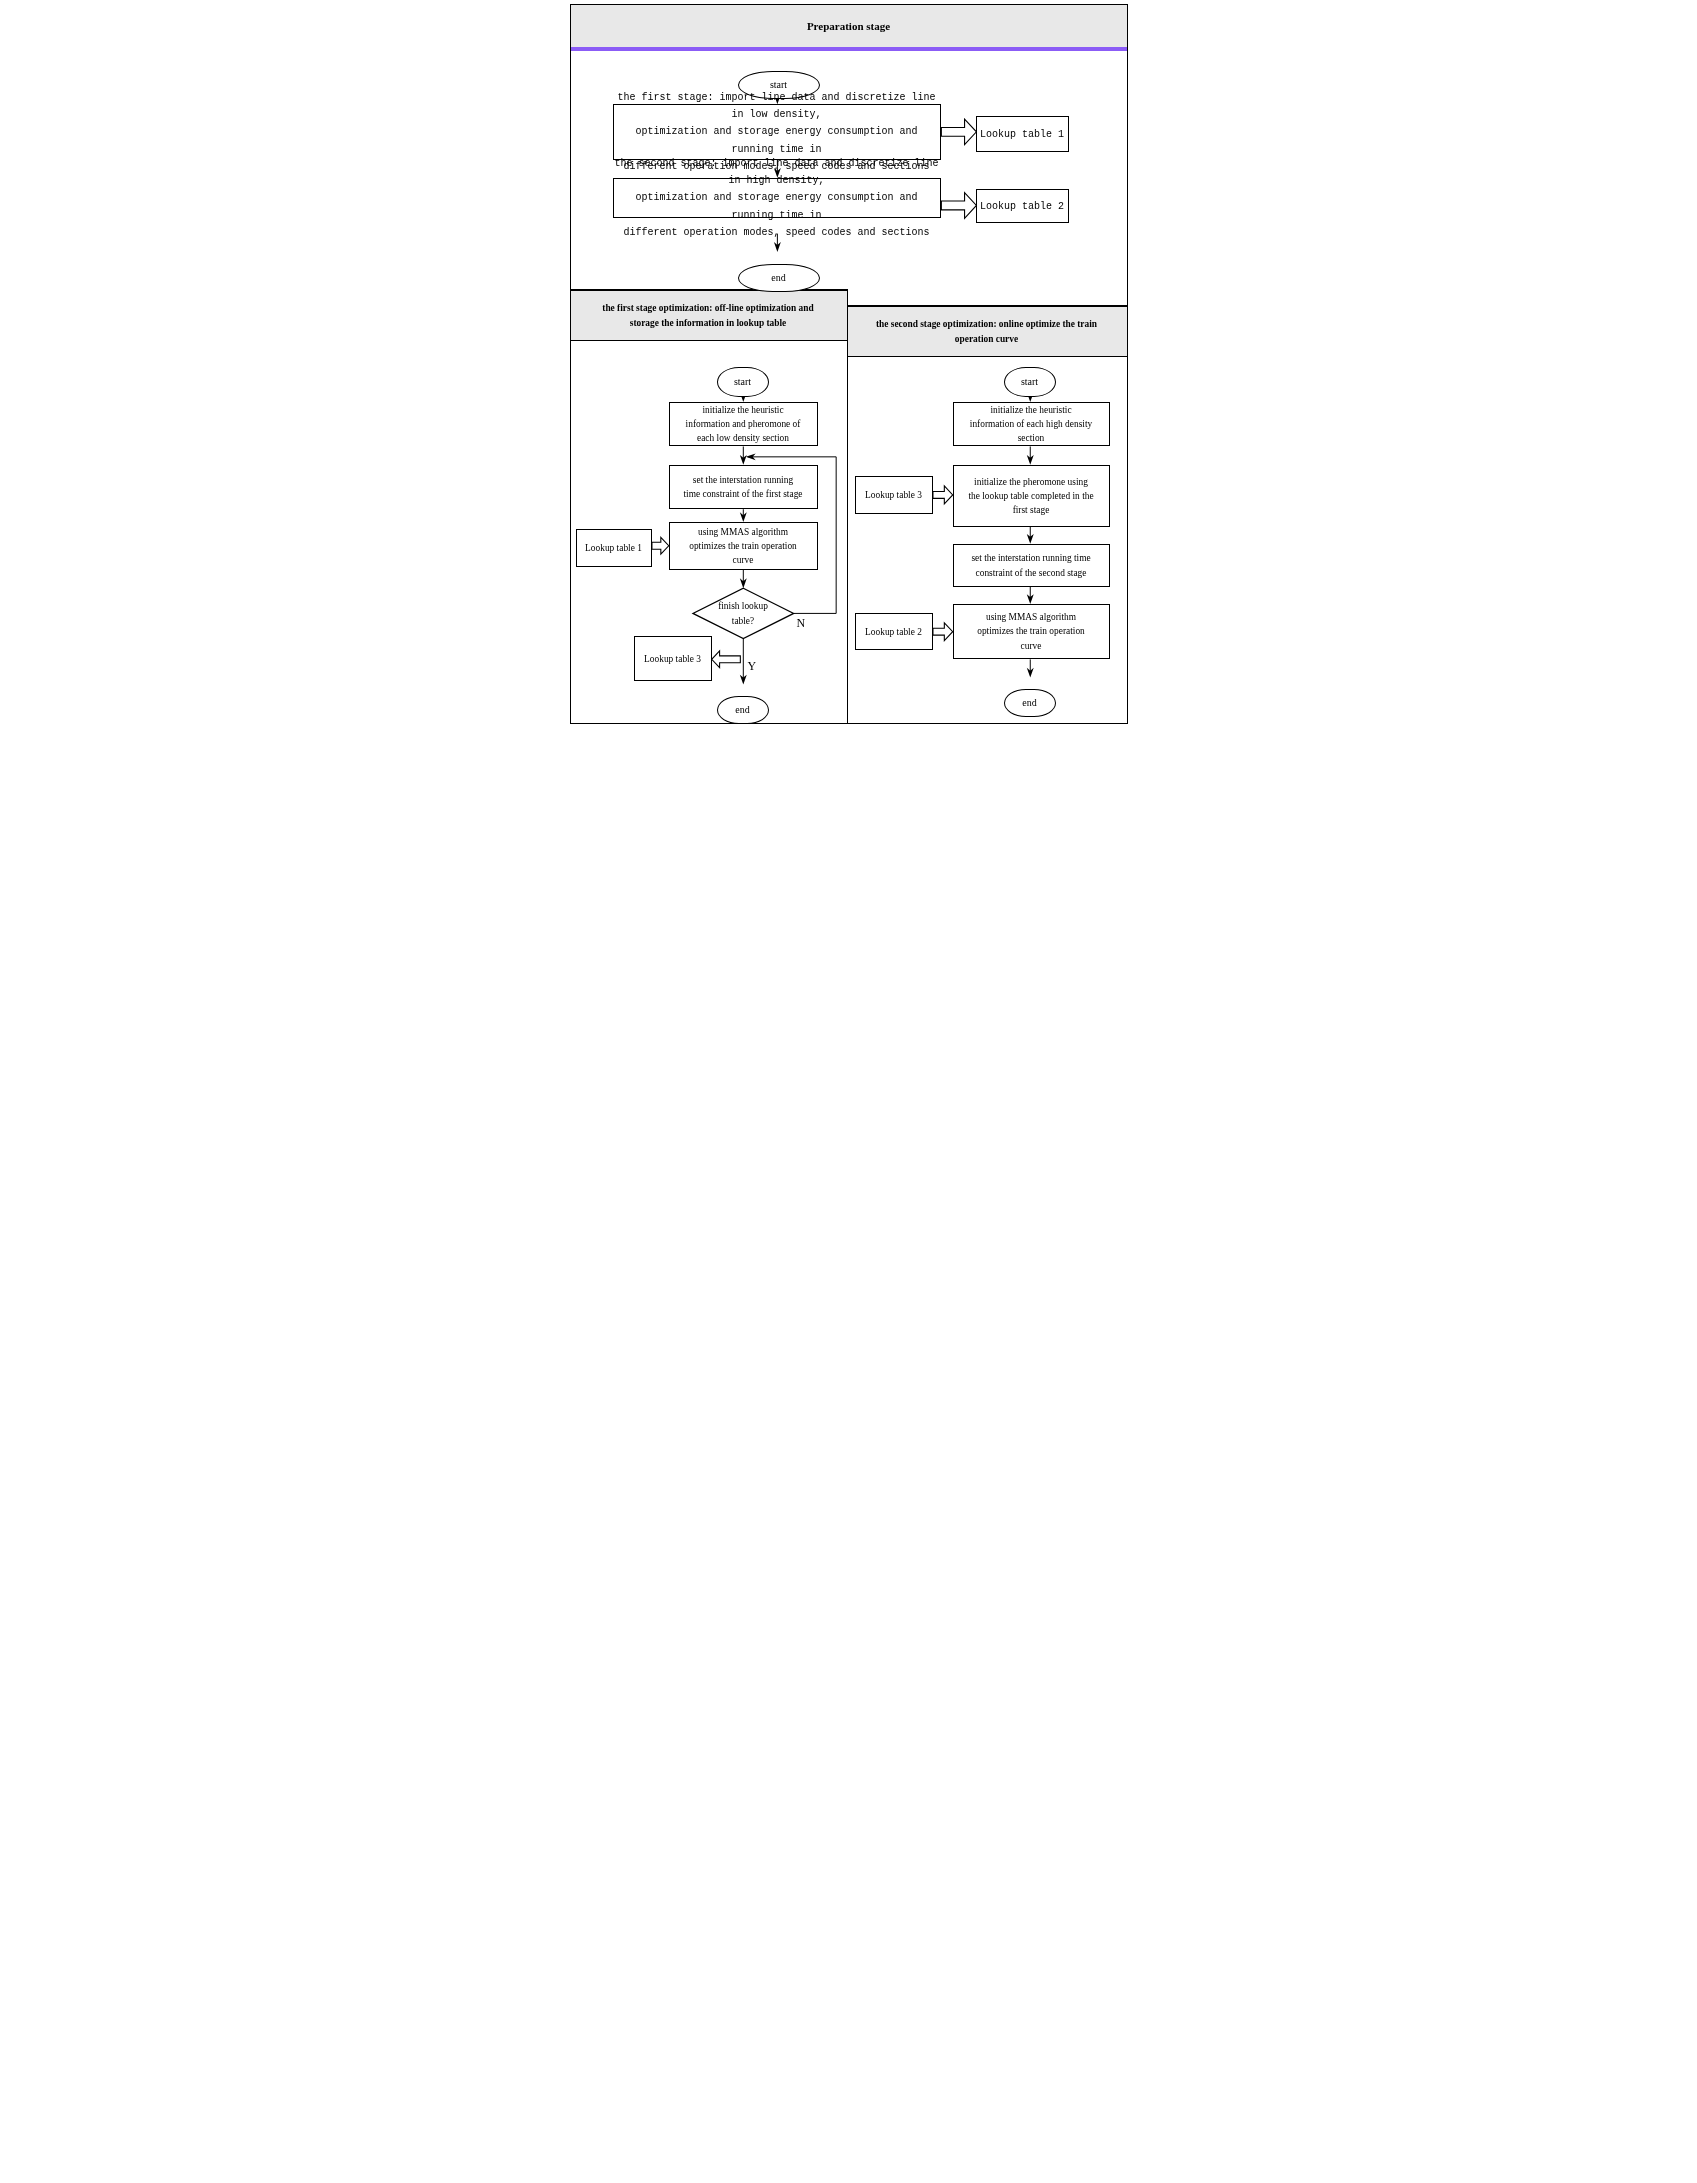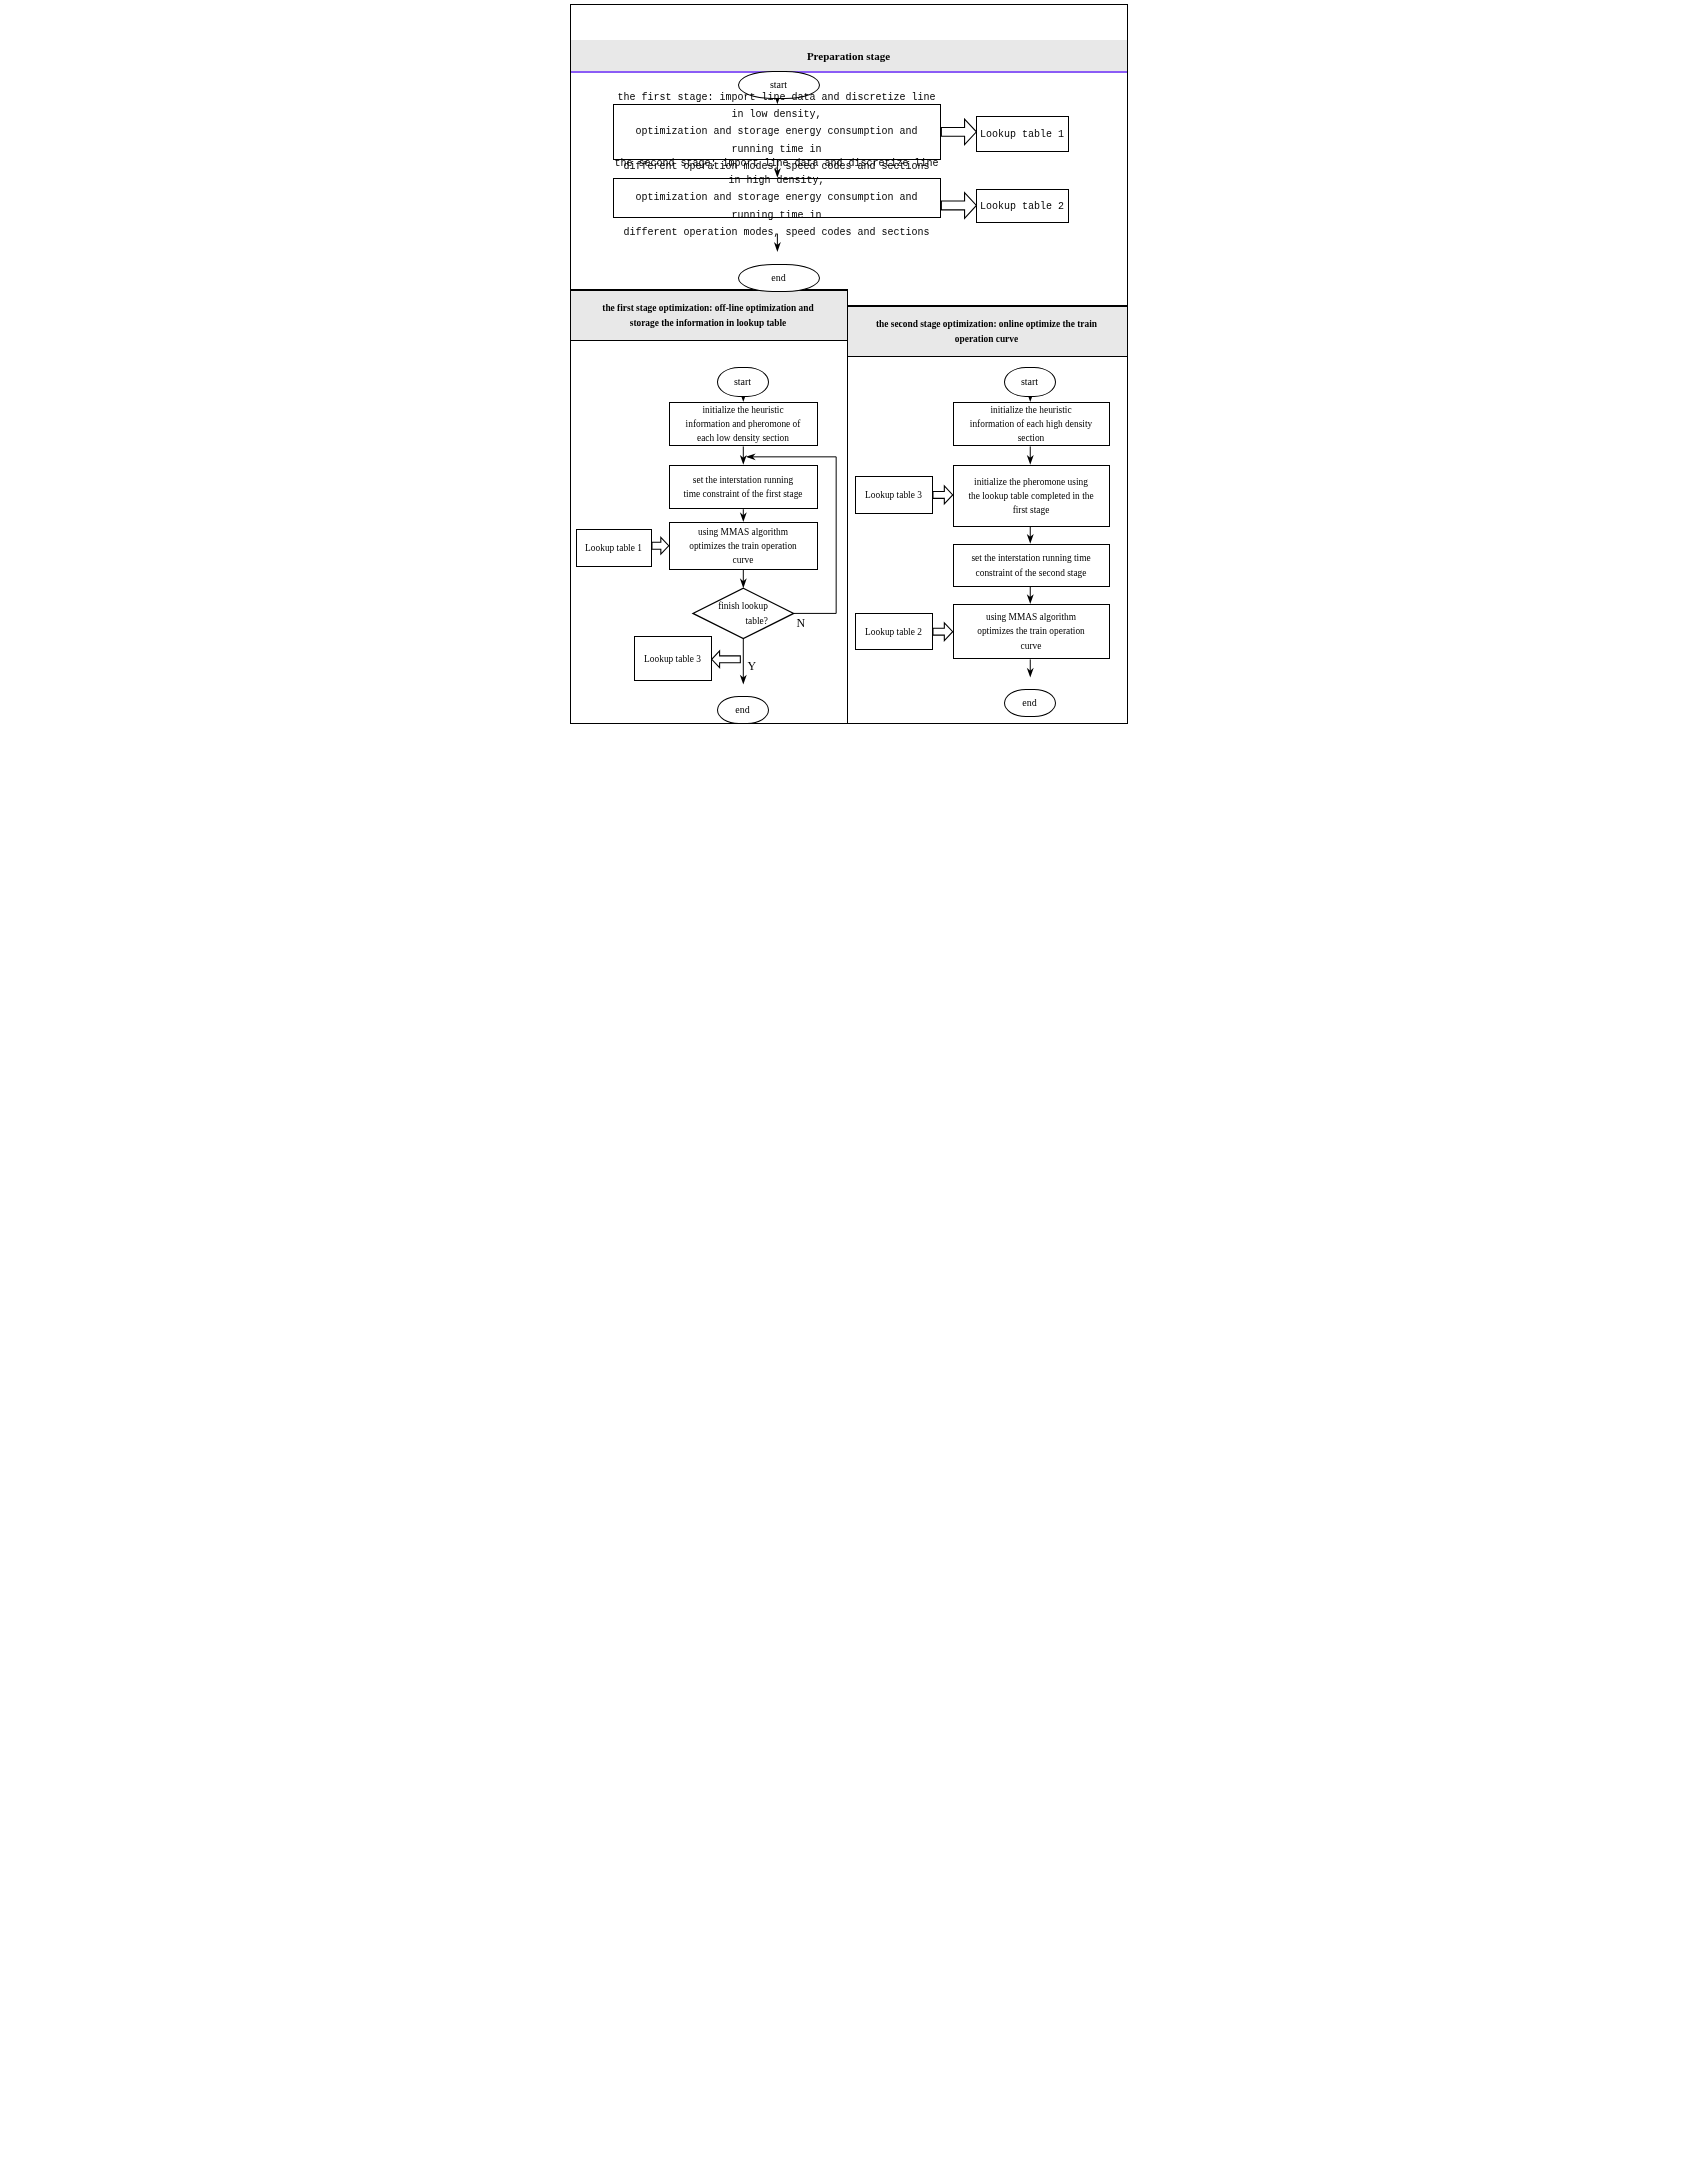--- a/index.html
+++ b/index.html
@@ -21,21 +21,21 @@
   .title1{font-size:11px;font-weight:bold;}
   .title2{font-size:9.4px;font-weight:bold;line-height:14.3px;}
   svg{position:absolute;left:0;top:0;}
   .outer-frame{border:1.5px solid #000;pointer-events:none;z-index:9;}
 </style>
 </head>
 <body>
 
 <div id="canvas">
 
-  <div class="abs band center title1" style="left:4px;top:4px;width:558px;height:33px;border-bottom:2px solid #8b5cf6;margin-top:36px;">Preparation stage</div>
+  <div class="abs band center title1" style="left:4px;top:4px;width:558px;height:47px;border-bottom:4px solid #8b5cf6;">Preparation stage</div>
 
   <div class="abs band center title2 prewrap" style="left:4px;top:289px;width:277px;height:52px;border-top:2px solid #000;border-bottom:1.5px solid #000;">the first  stage optimization: off-line optimization and
 storage the information in lookup table</div>
 
   <div class="abs band center title2 prewrap" style="left:281px;top:289px;width:280px;height:52px;border-top:2px solid #000;border-bottom:1.5px solid #000;margin-top:16px;">the second stage optimization: online optimize the train
 operation curve</div>
 
   <div class="abs" style="left:281px;top:289px;width:1.5px;height:435px;background:#000;"></div>
 
   <svg width="566" height="728" viewBox="0 0 1146 1474">
@@ -118,21 +118,21 @@
 
   <div class="abs process center flow prewrap" style="left:103px;top:465px;width:149px;height:44px;">set the interstation running
 time constraint of the first stage</div>
 
   <div class="abs process center flow prewrap" style="left:103px;top:522px;width:149px;height:48px;">using MMAS algorithm
 optimizes the train operation
 curve</div>
 
   <div class="abs process center flabel" style="left:10px;top:529px;width:76px;height:38px;">Lookup table 1</div>
 
-  <div class="abs center flow prewrap" style="left:143px;top:596px;width:69px;height:35px;text-align:right;">finish lookup
+  <div class="abs center flow prewrap" style="left:143px;top:596px;width:69px;height:35px;">finish lookup
 table?</div>
 
   <div class="abs branch" style="left:231px;top:616px;">N</div>
 
   <div class="abs branch" style="left:182px;top:659px;">Y</div>
 
   <div class="abs process center flabel" style="left:68px;top:636px;width:78px;height:45px;">Lookup table 3</div>
 
   <div class="abs terminator center ftop" style="left:151px;top:684px;width:52px;height:28px;">
     <span>end</span>

